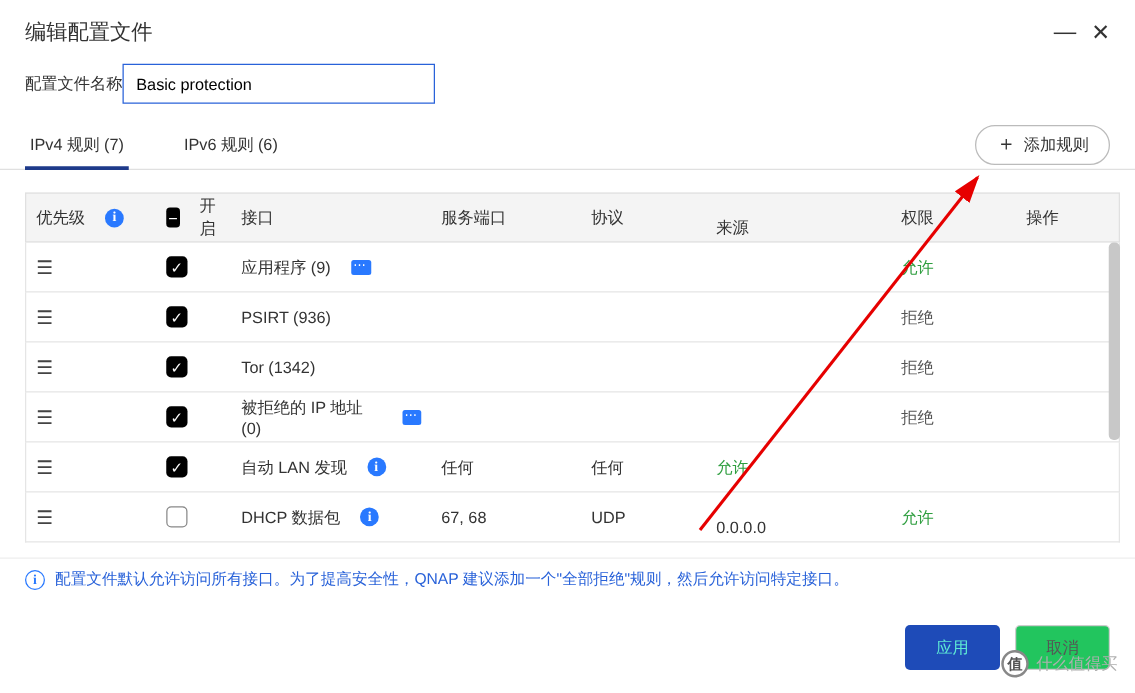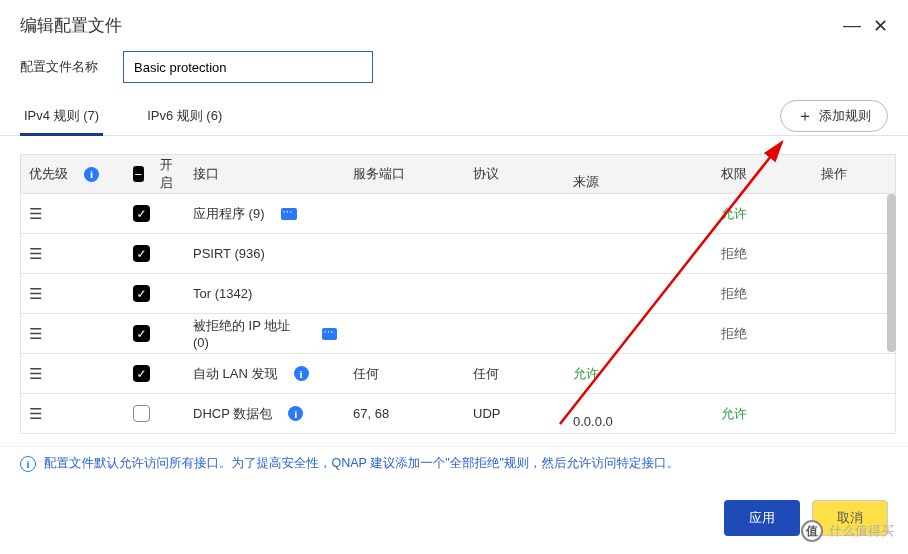--- a/index.html
+++ b/index.html
@@ -3,21 +3,21 @@
 <meta charset="utf-8">
 <style>
 * { box-sizing: border-box; margin: 0; padding: 0; }
 body { font-family: -apple-system, "Microsoft YaHei", sans-serif; font-size: 13px; color: #333; background: #fff; width: 908px; height: 554px; overflow: hidden; position: relative; }
 .header { padding: 14px 20px 6px; display: flex; justify-content: space-between; align-items: center; }
 .title { font-size: 17px; font-weight: 400; }
 .window-controls { display: flex; gap: 12px; font-size: 18px; color: #333; }
 .window-controls span { cursor: pointer; }
 .name-row { padding: 8px 20px 14px; display: flex; align-items: center; }
 .name-label { font-size: 13px; }
-.name-input { width: 250px; height: 32px; border: 1px solid #2962d9; padding: 0 10px; font-size: 13px; outline: none; margin-left: 25px; }
+.name-input { width: 250px; height: 32px; border: 1px solid #2962d9; padding: 0 10px; font-size: 13px; outline: none; }
 .tabs-row { display: flex; align-items: center; justify-content: space-between; padding: 0 20px; border-bottom: 1px solid #e0e0e0; }
 .tabs { display: flex; gap: 40px; }
 .tab { padding: 10px 4px; cursor: pointer; position: relative; color: #333; }
 .tab.active { font-weight: 500; }
 .tab.active::after { content: ""; position: absolute; left: 0; right: 0; bottom: -1px; height: 3px; background: #1e3a8a; }
 .add-btn { display: flex; align-items: center; gap: 6px; border: 1px solid #bbb; border-radius: 18px; padding: 6px 16px; cursor: pointer; font-size: 13px; background: #fff; }
 .table-wrap { padding: 18px 12px 8px 20px; position: relative; }
 .thead { display: flex; background: #f4f4f4; border: 1px solid #e0e0e0; height: 40px; align-items: center; font-size: 13px; }
 .col { padding: 0 8px; display: flex; align-items: center; gap: 16px; }
 .c-pri { width: 104px; }
@@ -38,22 +38,22 @@
 .chat-icon { display: inline-flex; width: 16px; height: 12px; background: #2979ff; border-radius: 2px; position: relative; }
 .chat-icon::before { content: "⋯"; color: #fff; font-size: 10px; position: absolute; top: -2px; left: 2px; }
 .chat-icon::after { content: ""; position: absolute; bottom: -3px; left: 3px; border: 3px solid transparent; border-top-color: #2979ff; }
 .allow { color: #2e9e3f; }
 .deny { color: #555; }
 .scrollbar { position: absolute; right: 12px; top: 58px; width: 9px; height: 158px; background: #c8c8c8; border-radius: 4px; }
 .note-row { padding: 8px 20px; display: flex; align-items: center; gap: 8px; font-size: 12.5px; color: #2962d9; border-top: 1px solid #eee; margin-top: 4px; }
 .note-row .info-badge { flex-shrink: 0; border: 1.5px solid #2979ff; background: #fff; color: #2979ff; width: 16px; height: 16px; }
 .footer { position: absolute; bottom: 0; left: 0; right: 0; padding: 14px 20px 18px; display: flex; justify-content: flex-end; gap: 12px; }
 .btn { padding: 8px 24px; border-radius: 4px; font-size: 13px; cursor: pointer; border: 1px solid transparent; }
-.btn-primary { background: #1e4bb8; color: #ffffff; }
-.btn-cancel { background: #fde047; color: #555; border-color: #ccc; }
+.btn-primary { background: #1e4bb8; color: #5eead4; }
+.btn-cancel { background: #22c55e; color: #555; border-color: #ccc; }
 .arrow-svg { position: absolute; top: 134px; left: 540px; pointer-events: none; z-index: 5; }
 .watermark { position: absolute; right: 14px; bottom: 12px; display: flex; align-items: center; gap: 6px; color: #b0b0b0; font-size: 13px; z-index: 6; }
 .watermark-badge { width: 22px; height: 22px; border-radius: 50%; background: #fff; border: 2px solid #888; display: flex; align-items: center; justify-content: center; font-size: 12px; color: #555; font-weight: bold; }
 </style>
 </head>
 <body>
 
 <div class="header">
   <div class="title">编辑配置文件</div>
   <div class="window-controls">

